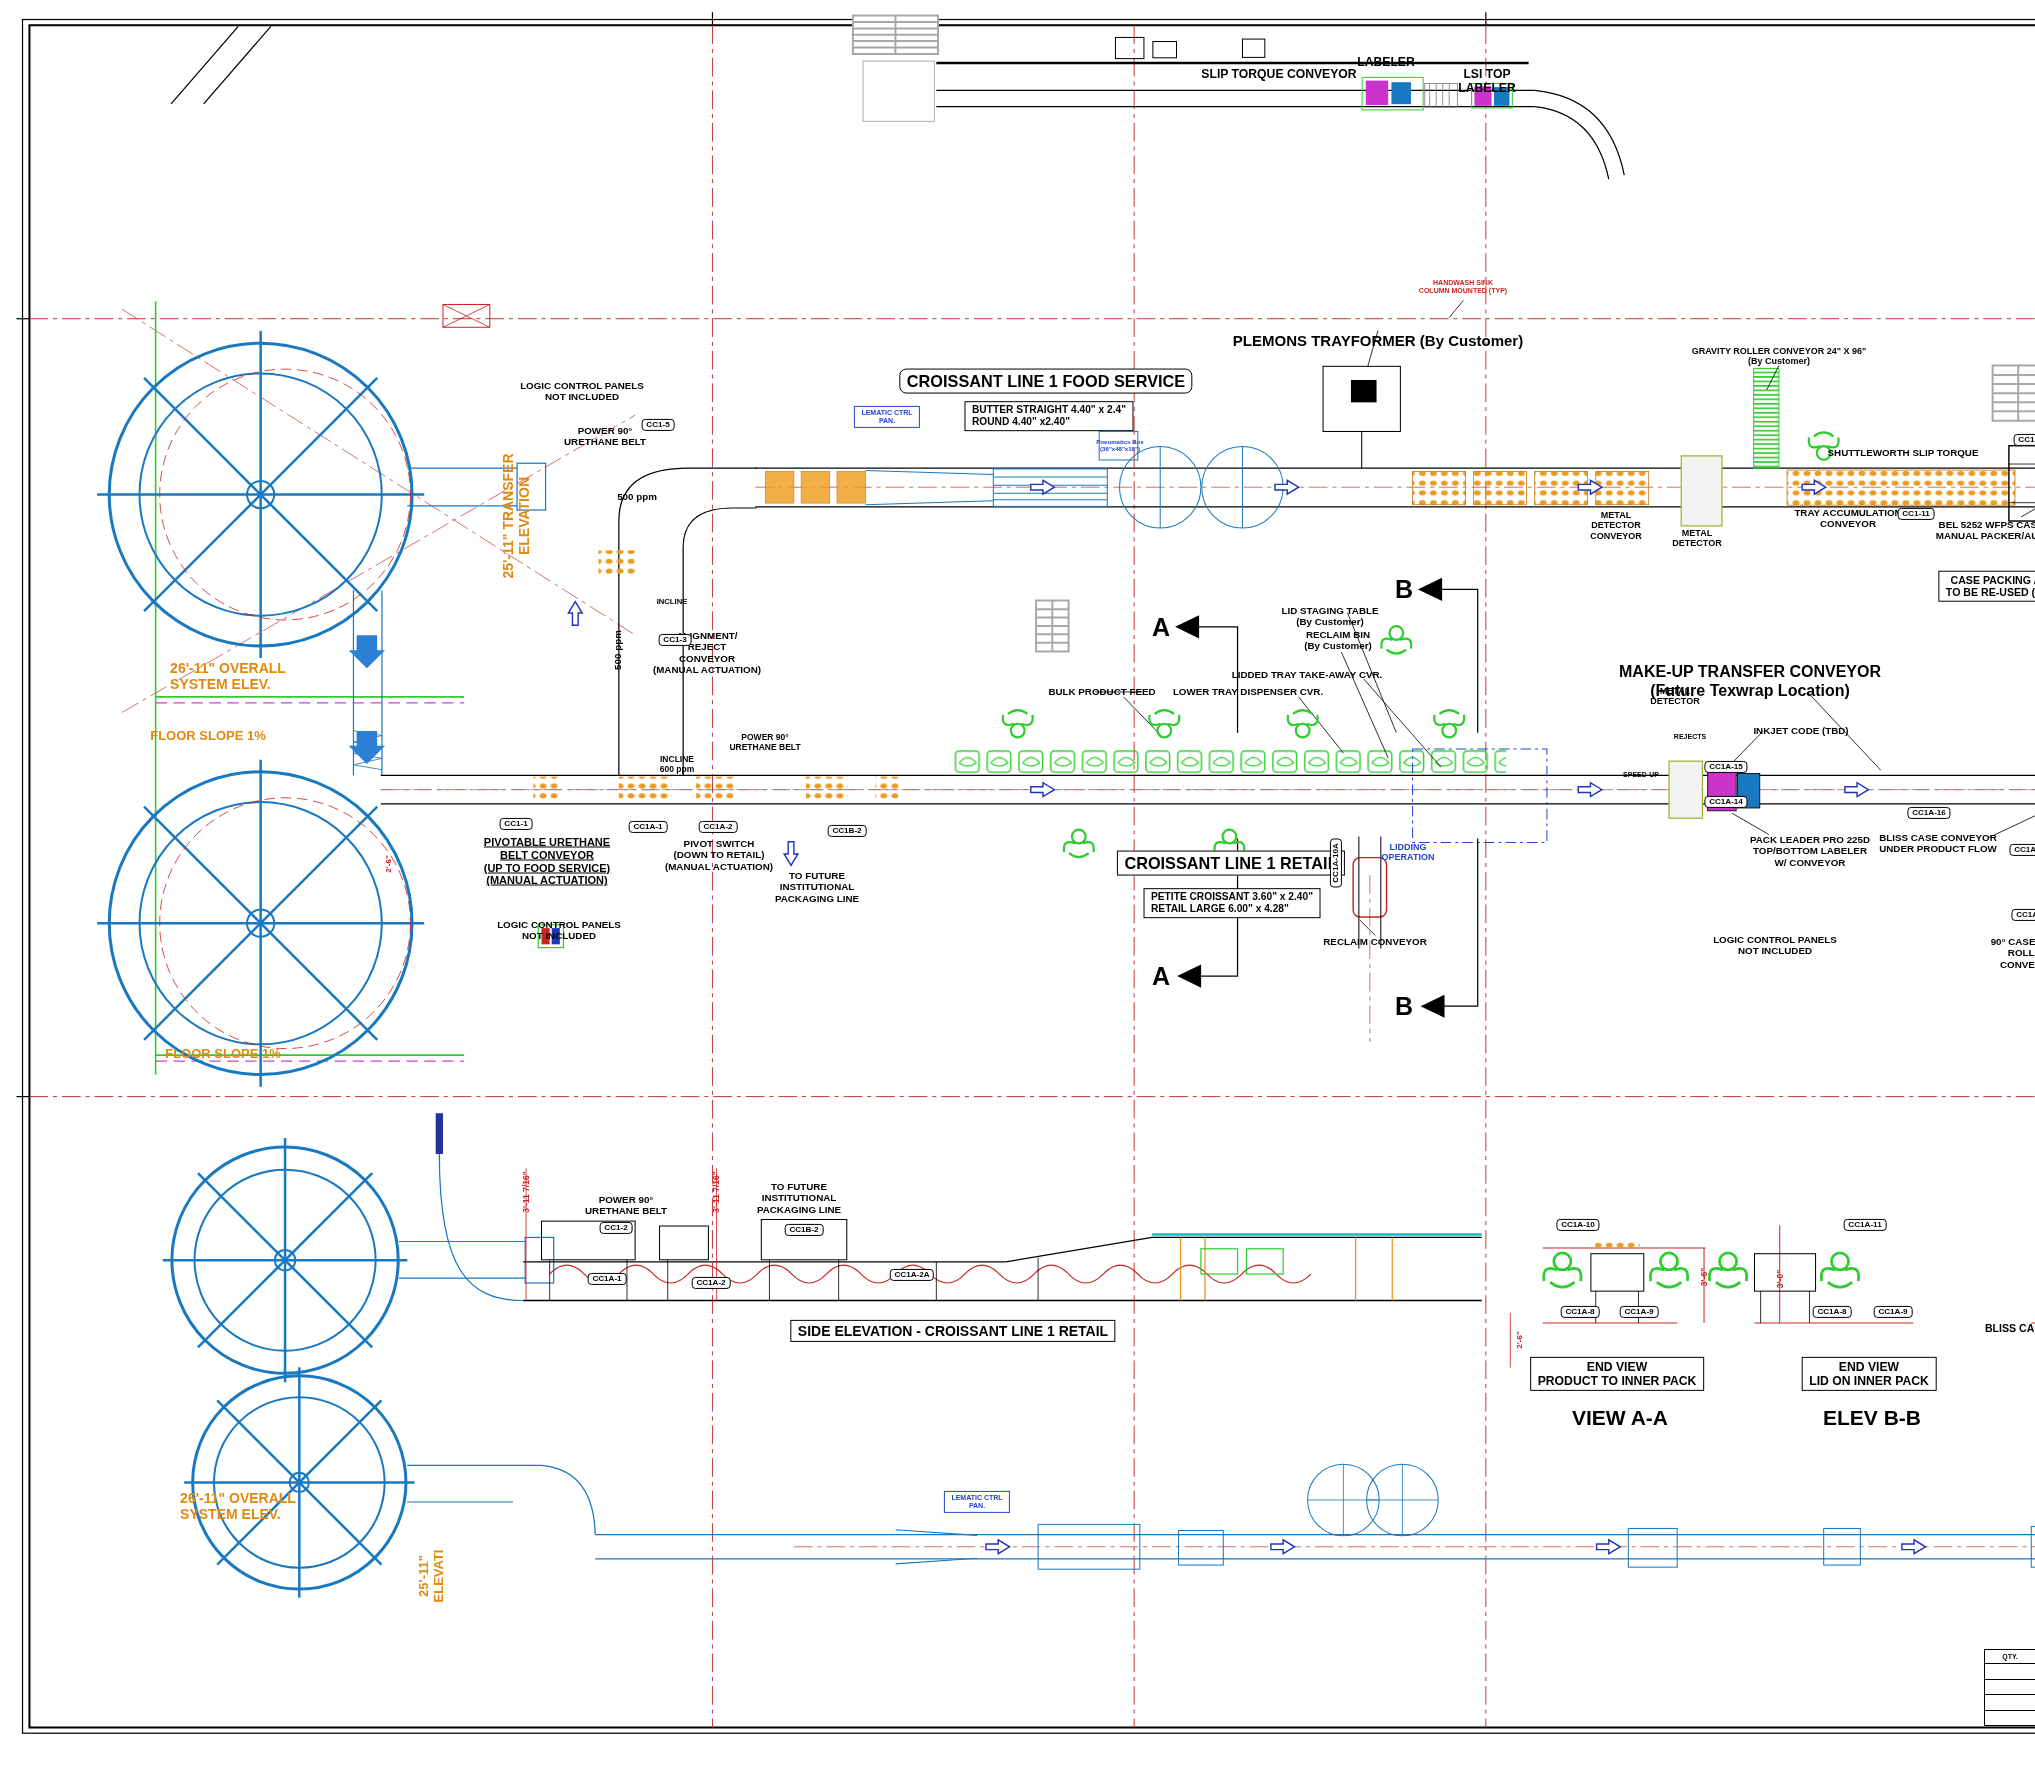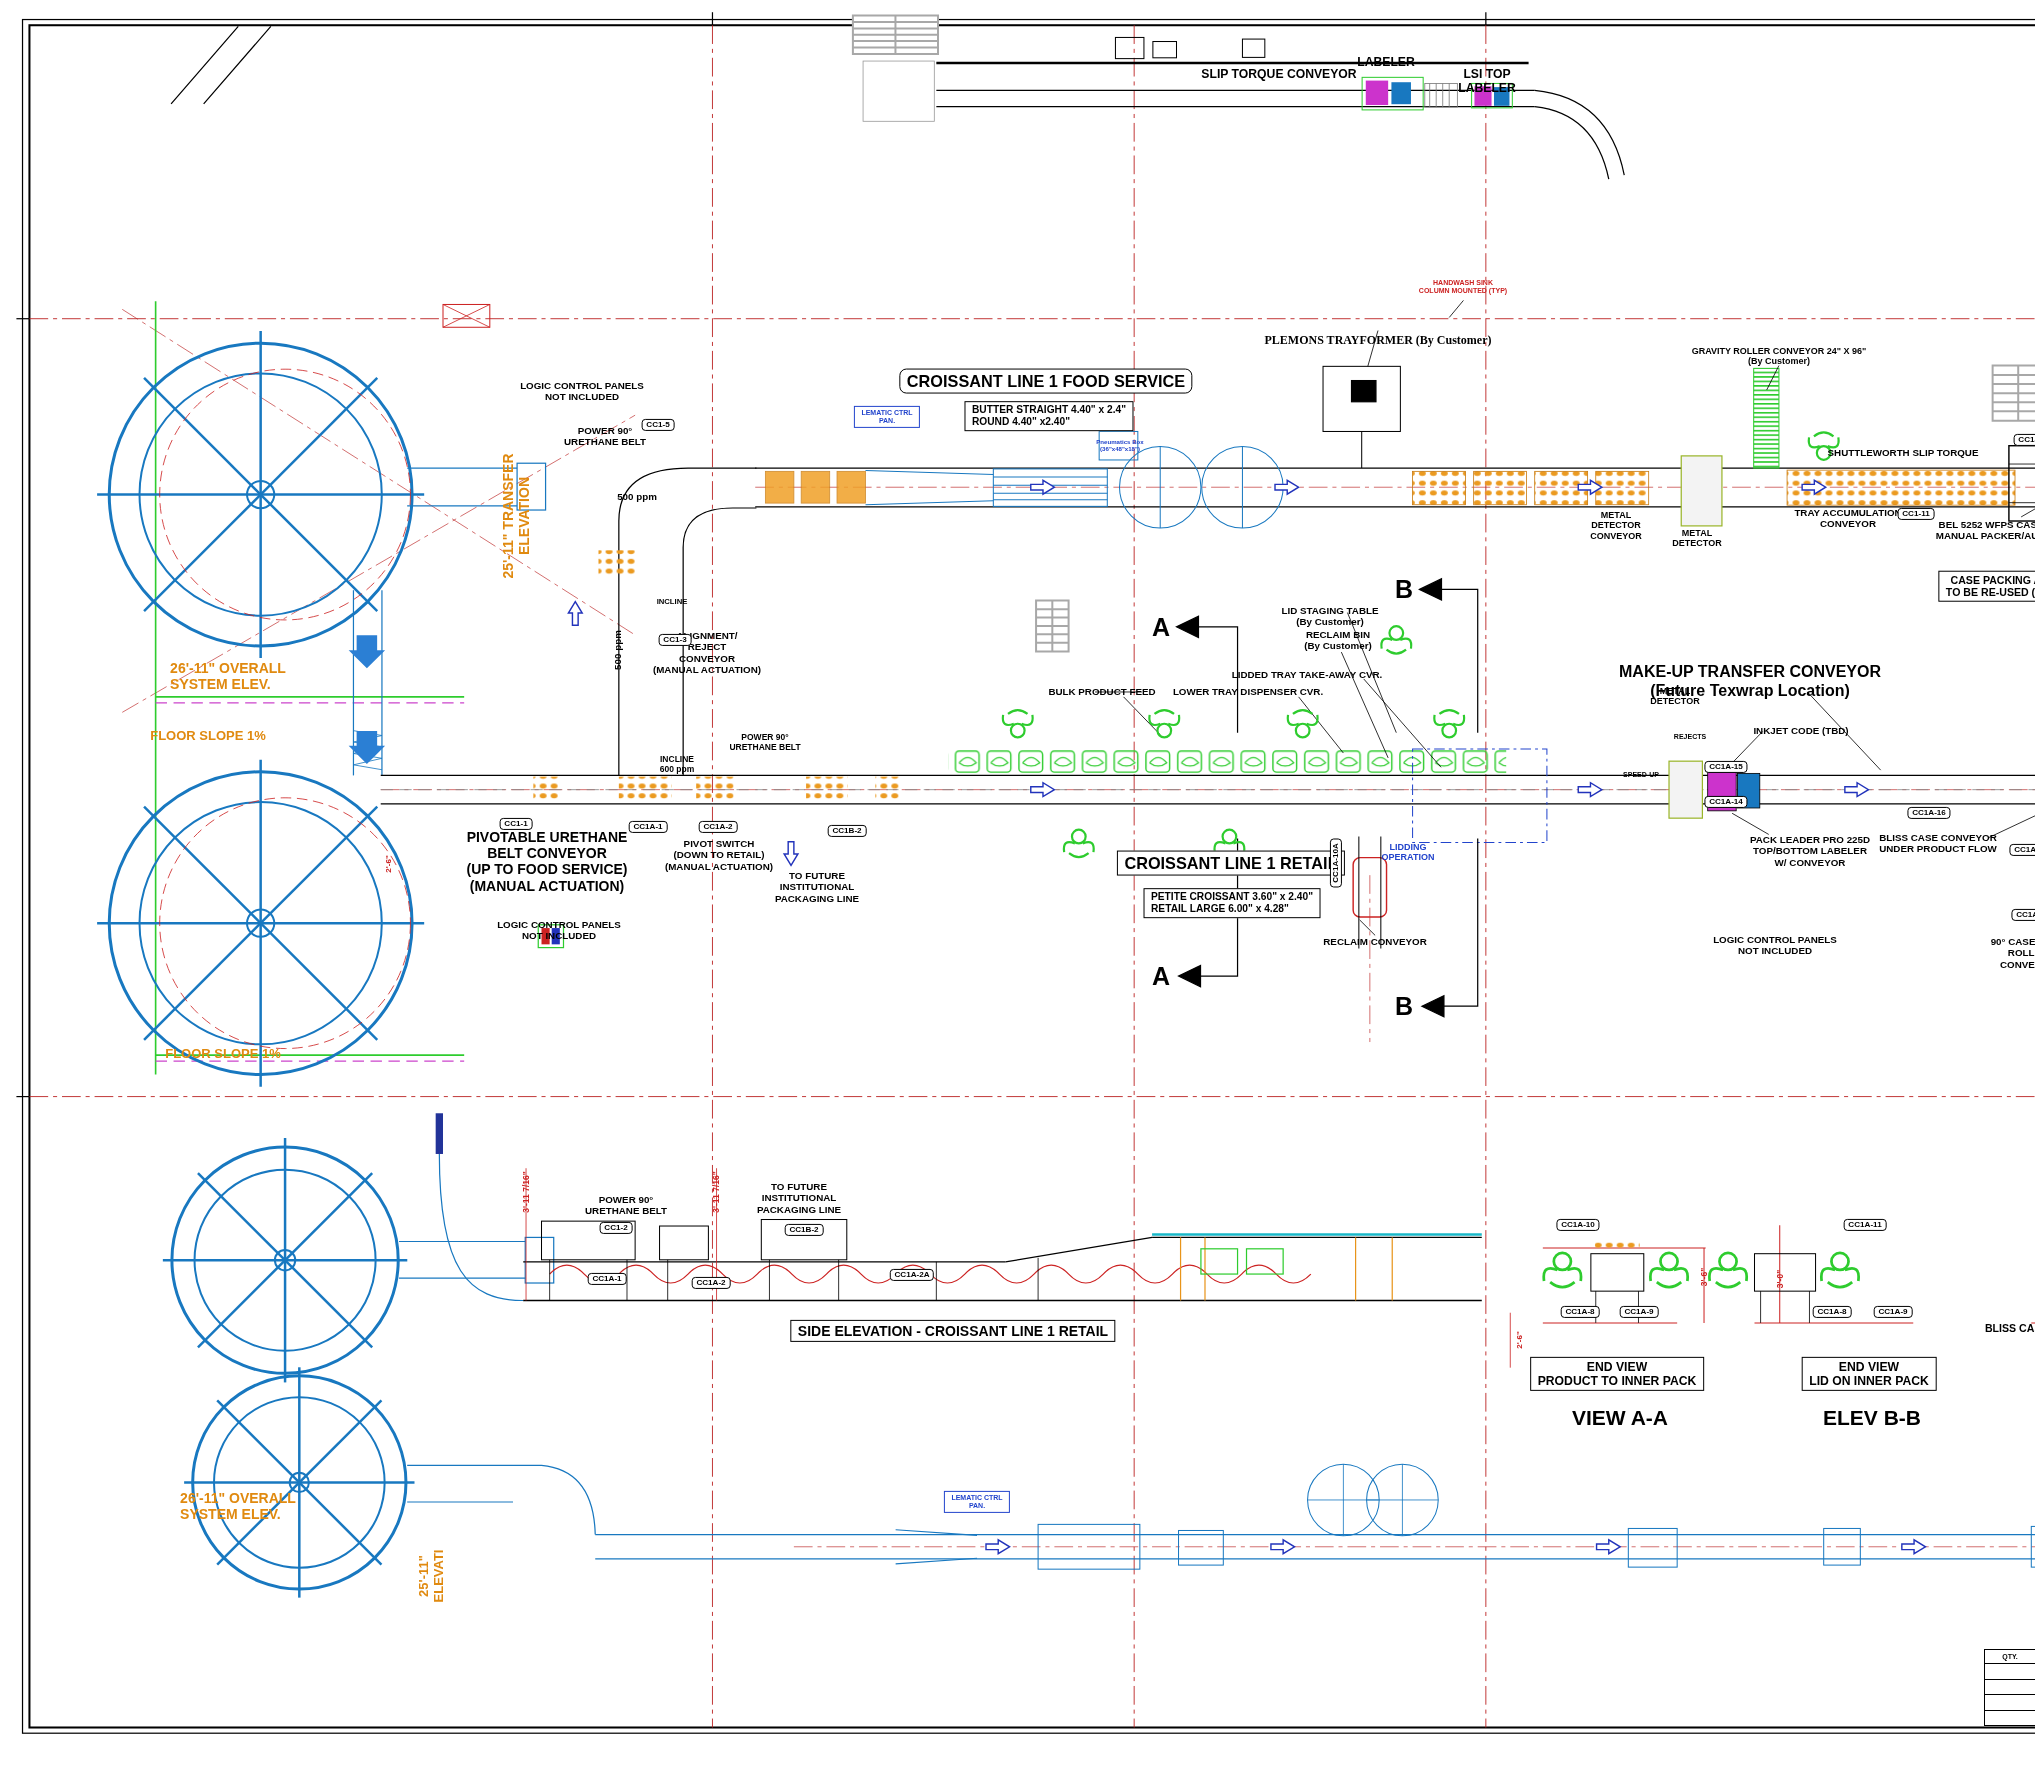--- a/index.html
+++ b/index.html
@@ -441,21 +441,21 @@
     <rect x="1330" y="2280" width="20" height="40" fill="#cc2222"></rect>
     <rect x="1355" y="2280" width="20" height="40" fill="#2233bb"></rect>
   </g>
 </svg>
 
 <div id="ann-layer">
       <div class="ann" style="left: 1279px; top: 74px; font-size: 12.2px;">SLIP TORQUE CONVEYOR</div>
       <div class="ann" style="left: 1386px; top: 62px; font-size: 12.2px;">LABELER</div>
       <div class="ann" style="left: 1487px; top: 81px; font-size: 12.2px;">LSI TOP
 LABELER</div>
-      <div class="ann" style="left: 1378px; top: 341px; font-size: 12px; font-family: Liberation Serif, serif;">PLEMONS TRAYFORMER (By Customer)</div>
+      <div class="ann" style="left: 1378px; top: 341px; font-size: 15px;">PLEMONS TRAYFORMER (By Customer)</div>
       <div class="ann" style="left: 1463px; top: 287px; font-size: 7px; color: rgb(204, 34, 34);">HANDWASH SINK
 COLUMN MOUNTED (TYP)</div>
       <div class="ann" style="left: 1120px; top: 445px; font-size: 6.1px; color: rgb(34, 68, 204);">Pneumatics Box
 (36"x48"x18")</div>
       <div class="ann" style="left: 1779px; top: 356px; font-size: 9px;">GRAVITY ROLLER CONVEYOR 24" X 96"
 (By Customer)</div>
       <div class="ann" style="left: 1903px; top: 453px; font-size: 9.8px;">SHUTTLEWORTH SLIP TORQUE</div>
       <div class="ann box" style="left: 1046px; top: 381px; font-size: 16.3px; border-radius: 7px;">CROISSANT LINE 1 FOOD SERVICE</div>
       <div class="ann box ta-left" style="left: 1049px; top: 416px; font-size: 10.2px;">BUTTER STRAIGHT   4.40" x 2.4"
 ROUND                    4.40" x2.40"</div>
@@ -508,21 +508,21 @@
       <div class="ann" style="left: 618px; top: 650px; font-size: 9.8px; transform: translate(-50%, -50%) rotate(-90deg);">500 ppm</div>
       <div class="ann" style="left: 672px; top: 602px; font-size: 7.7px;">INCLINE</div>
       <div class="ann" style="left: 707px; top: 653px; font-size: 9.8px;">ALIGNMENT/
 REJECT
 CONVEYOR
 (MANUAL ACTUATION)</div>
       <div class="ann" style="left: 677px; top: 765px; font-size: 8.5px;">INCLINE
 600 ppm</div>
       <div class="ann" style="left: 765px; top: 743px; font-size: 8.5px;">POWER 90°
 URETHANE BELT</div>
-      <div class="ann" style="left: 547px; top: 861px; font-size: 14px;">PIVOTABLE URETHANE
+      <div class="ann" style="left: 547px; top: 861px; font-size: 11px; text-decoration: underline;">PIVOTABLE URETHANE
 BELT CONVEYOR
 (UP TO FOOD SERVICE)
 (MANUAL ACTUATION)</div>
       <div class="ann" style="left: 719px; top: 855px; font-size: 9.8px;">PIVOT SWITCH
 (DOWN TO RETAIL)
 (MANUAL ACTUATION)</div>
       <div class="ann" style="left: 817px; top: 887px; font-size: 9.8px;">TO FUTURE
 INSTITUTIONAL
 PACKAGING LINE</div>
       <div class="ann" style="left: 559px; top: 930px; font-size: 9.8px;">LOGIC CONTROL PANELS

